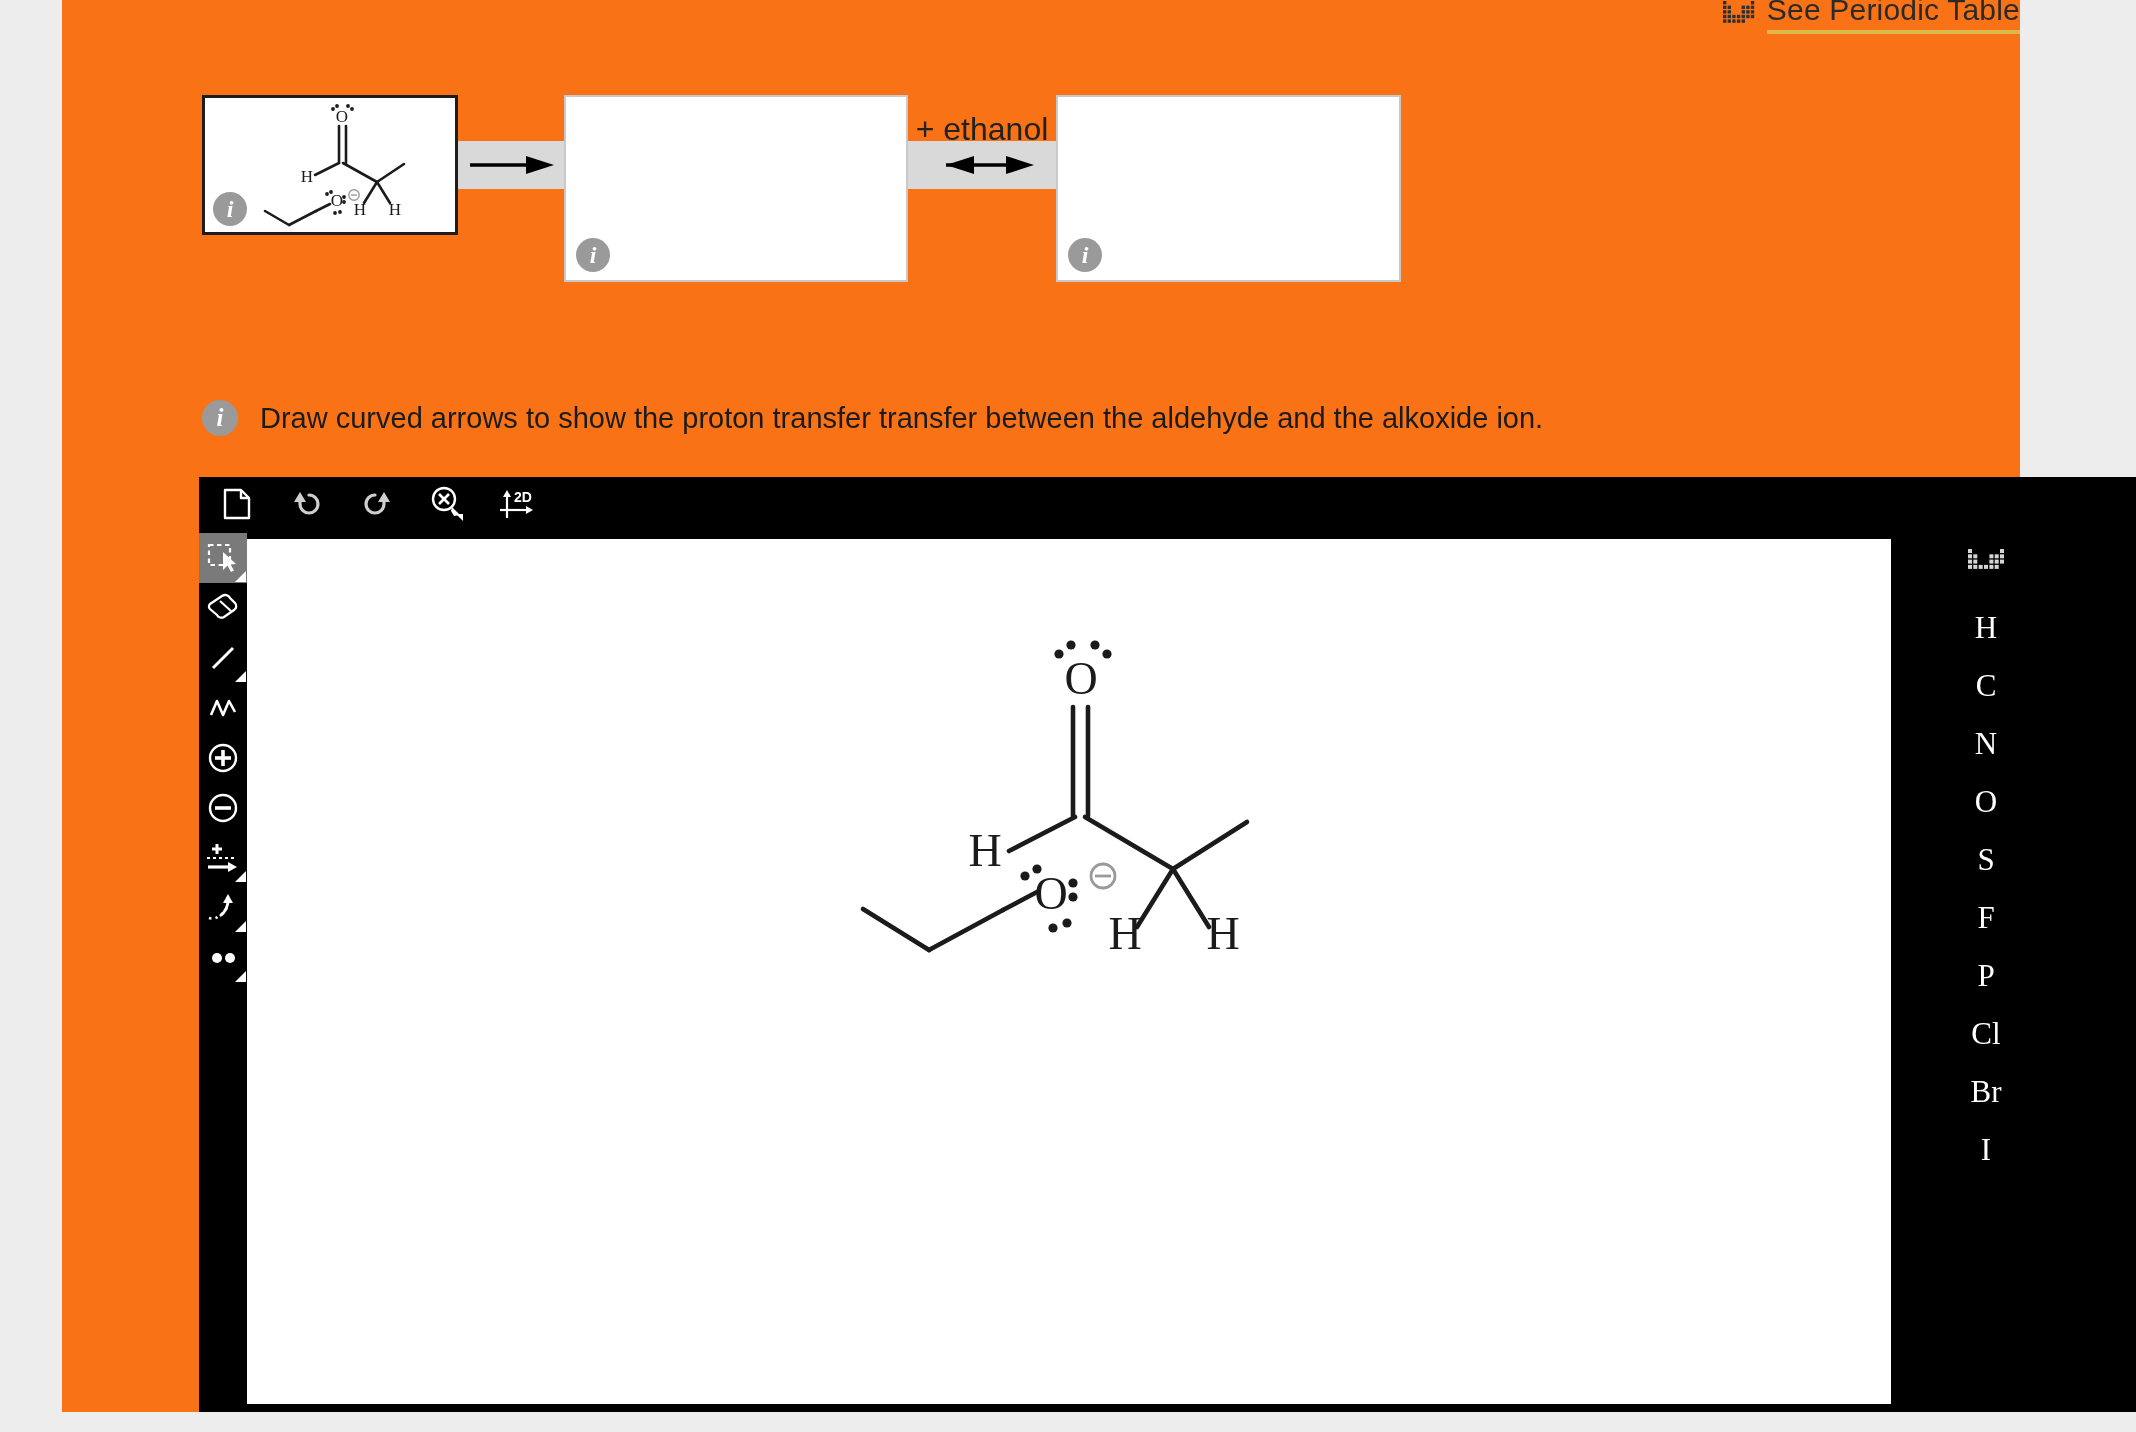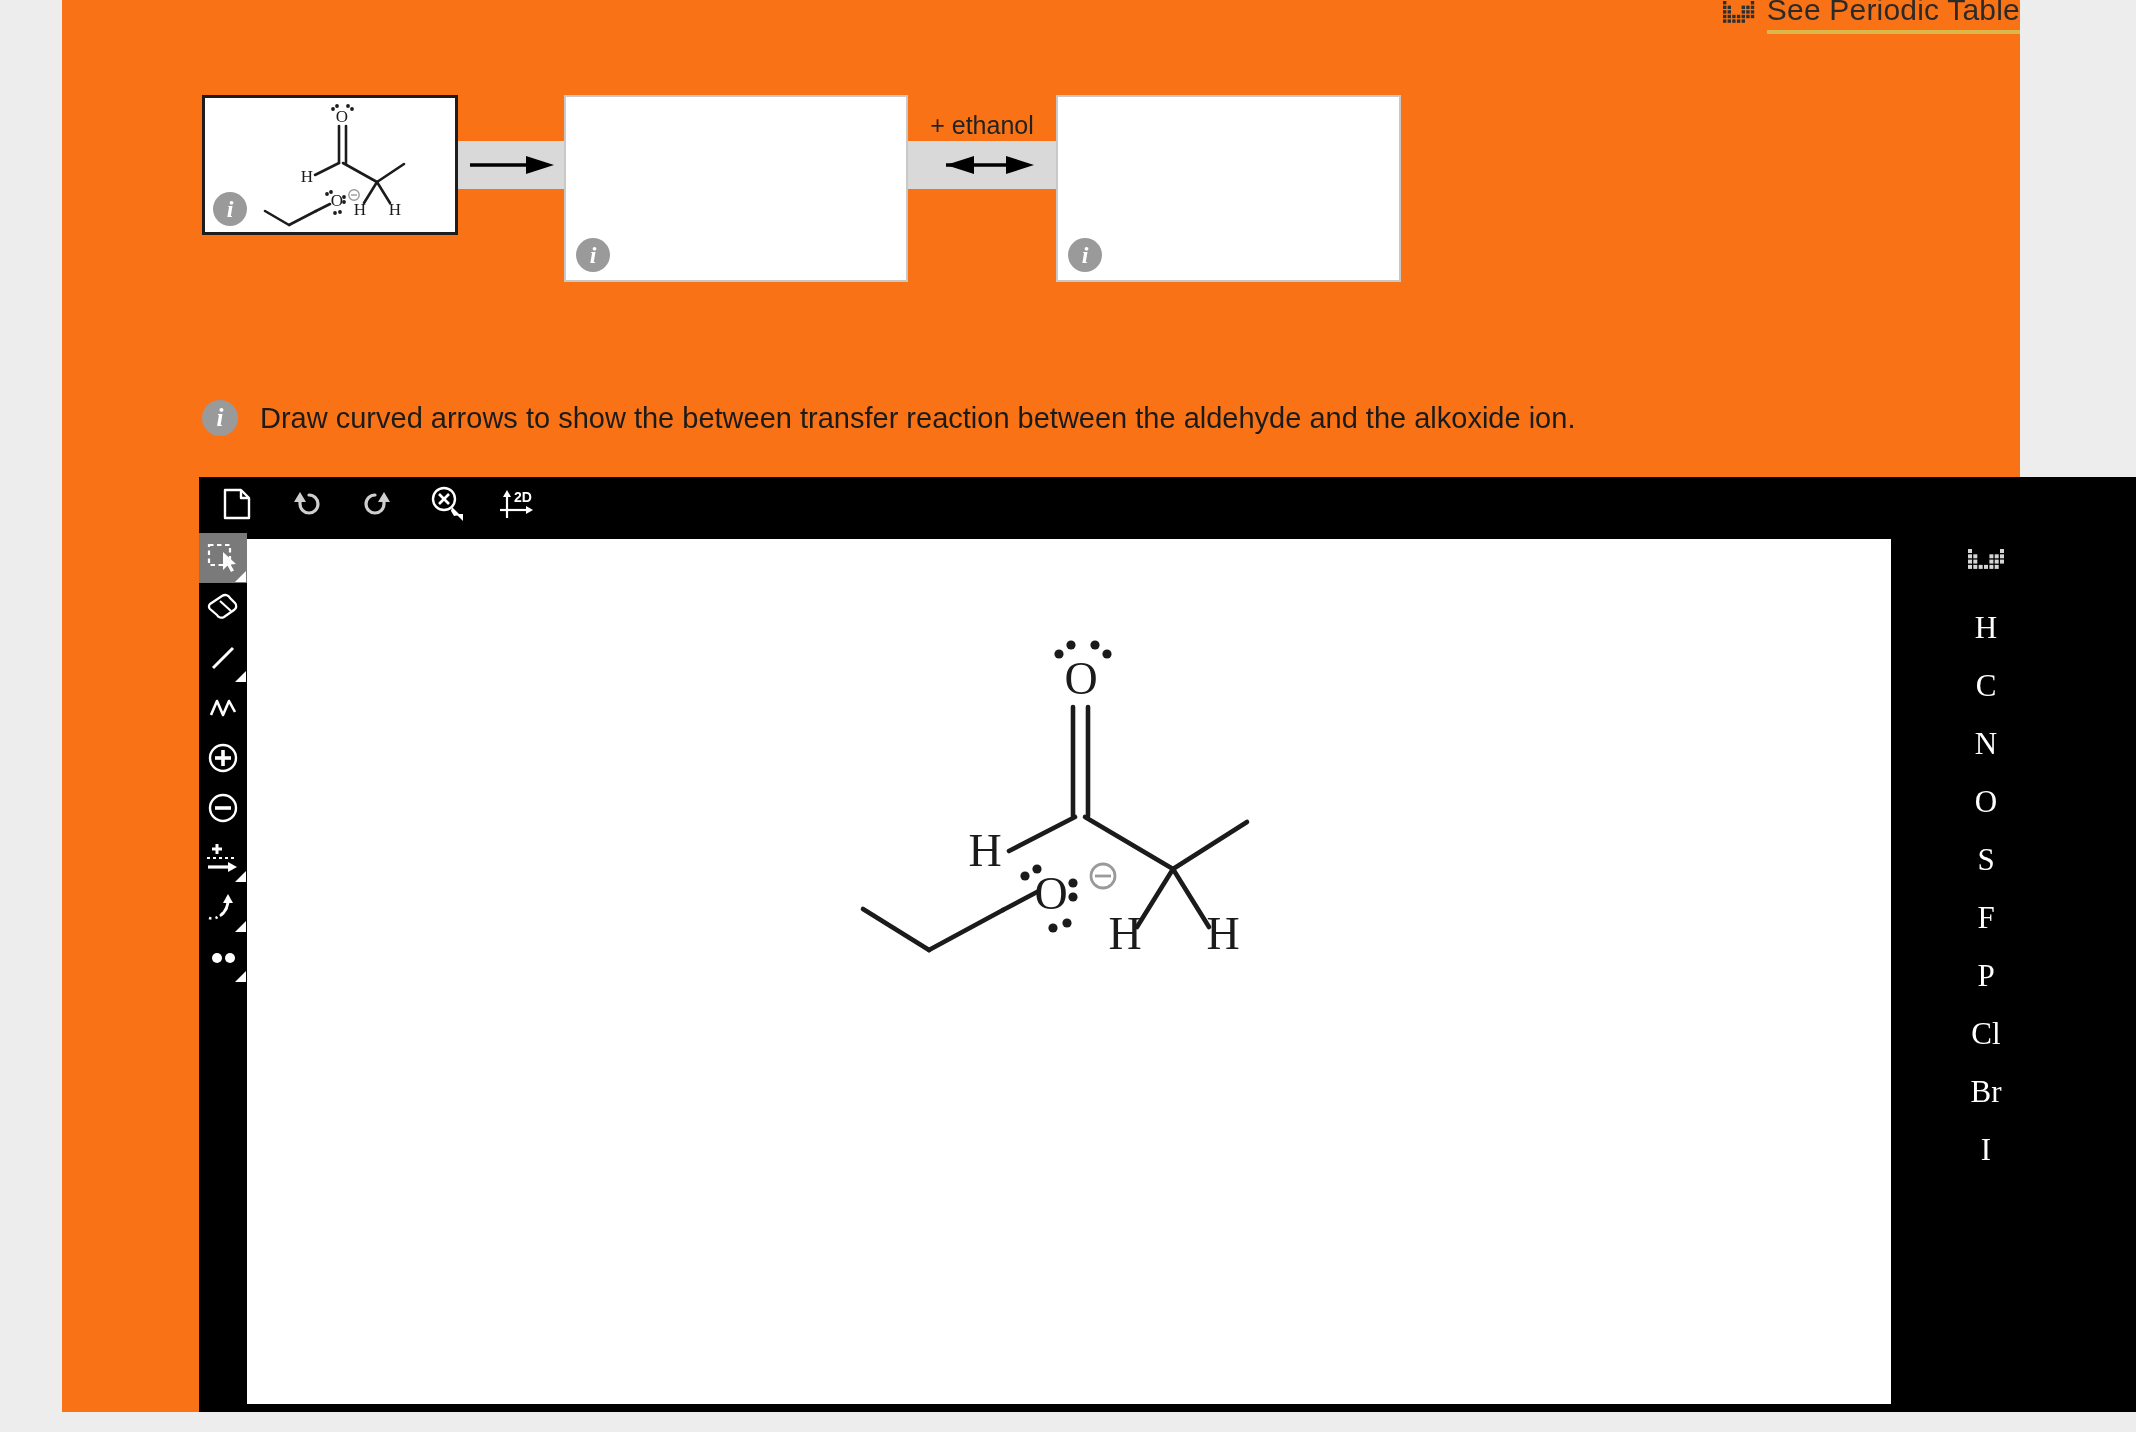--- a/index.html
+++ b/index.html
@@ -60,21 +60,21 @@
     font-size: 24px; line-height: 34px; text-align: center;
     cursor: pointer; user-select: none;
   }
   .arrow-bar {
     position: absolute;
     background: #d9d9d9;
     display: flex; align-items: center; justify-content: center;
   }
   .arrow-label {
     position: absolute;
-    font-size: 25px; color: #222;
+    font-size: 32px; color: #222;
     text-align: center; white-space: nowrap;
   }
 
   
   #instruction {
     position: absolute; left: 140px; top: 400px;
     display: flex; align-items: center; gap: 22px;
   }
   #instruction .info-badge { position: relative; width: 36px; height: 36px;
     line-height: 36px; font-size: 25px; flex: 0 0 auto; }
@@ -249,21 +249,21 @@
         </svg>
       </div>
 
       <div class="rxn-box blank" style="left:854px; width:345px; height:187px;">
         <div class="info-badge" style="left:10px; bottom:8px;">i</div>
       </div>
     </div>
 
     <div id="instruction">
       <div class="info-badge">i</div>
-      <div class="text">Draw curved arrows to show the between transfer reaction between the aldehyde and the alkoxide ion.</div>
+      <div class="text">Draw curved arrows to show the proton transfer transfer between the aldehyde and the alkoxide ion.</div>
     </div>
 
     <div id="editor">
 
       <div id="top-toolbar">
 
         <div class="tb-btn" title="New">
           <svg width="28" height="32" viewBox="0 0 28 32">
             <path d="M2 2 H18 L26 10 V30 H2 Z" fill="none" stroke="#fff" stroke-width="2.4" stroke-linejoin="round"></path>
             <path d="M18 2 V10 H26" fill="none" stroke="#fff" stroke-width="2.4" stroke-linejoin="round"></path>

